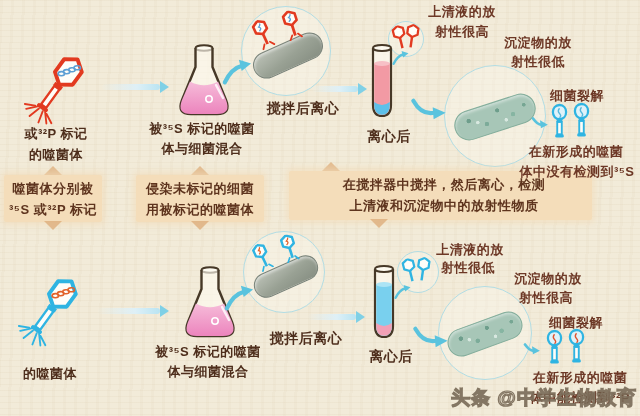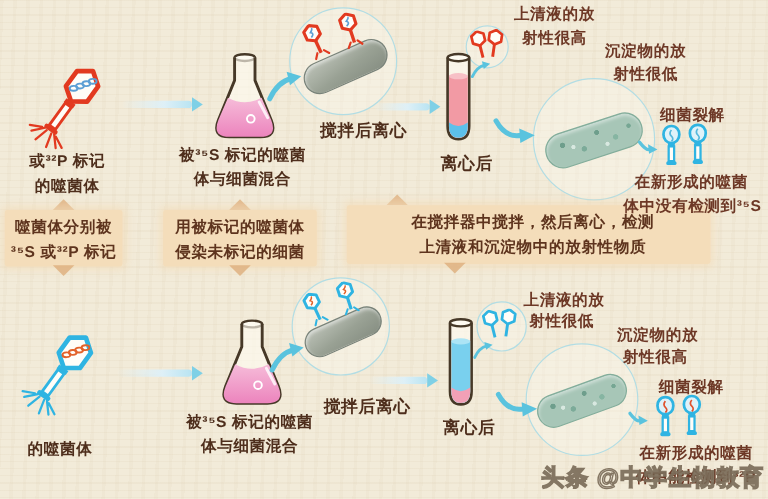--- a/index.html
+++ b/index.html
@@ -237,22 +237,22 @@
 
   <div class="tri-up" style="left:44px;top:166px"></div>
   <div class="banner" style="left:4px;top:175px;width:98px;height:44px">
     <div class="ln">噬菌体分别被</div>
     <div class="ln">³⁵S 或³²P 标记</div>
   </div>
   <div class="tri-down" style="left:44px;top:221px"></div>
 
   <div class="tri-up" style="left:191px;top:166px"></div>
   <div class="banner" style="left:136px;top:175px;width:128px;height:44px">
+    <div class="ln">侵染未标记的细菌</div>
     <div class="ln">用被标记的噬菌体</div>
-    <div class="ln">侵染未标记的细菌</div>
   </div>
   <div class="tri-down" style="left:191px;top:221px"></div>
 
   <div class="tri-up" style="left:322px;top:162px"></div>
   <div class="banner left" style="left:289px;top:171px;width:296px;height:46px">
     <div class="ln">在搅拌器中搅拌，然后离心，检测</div>
     <div class="ln">上清液和沉淀物中的放射性物质</div>
   </div>
   <div class="tri-down" style="left:370px;top:219px"></div>
 

